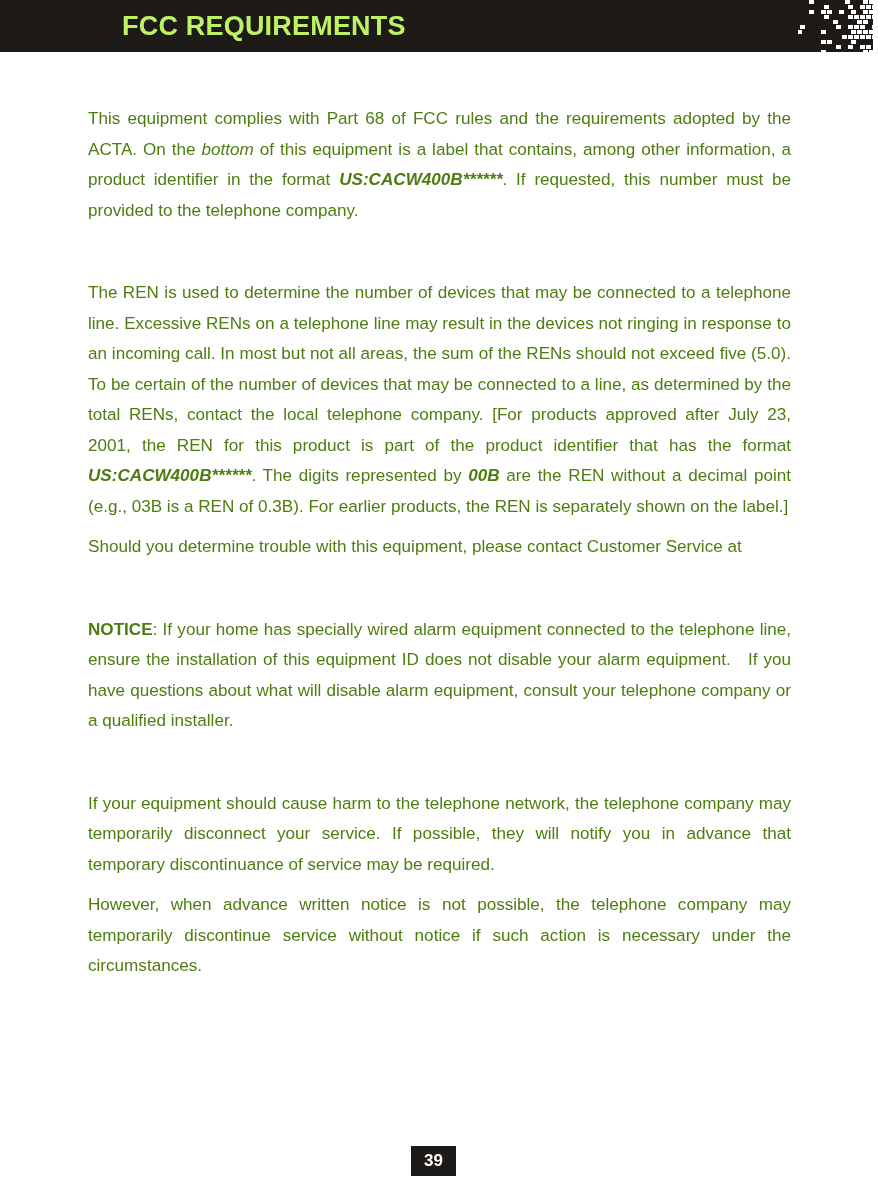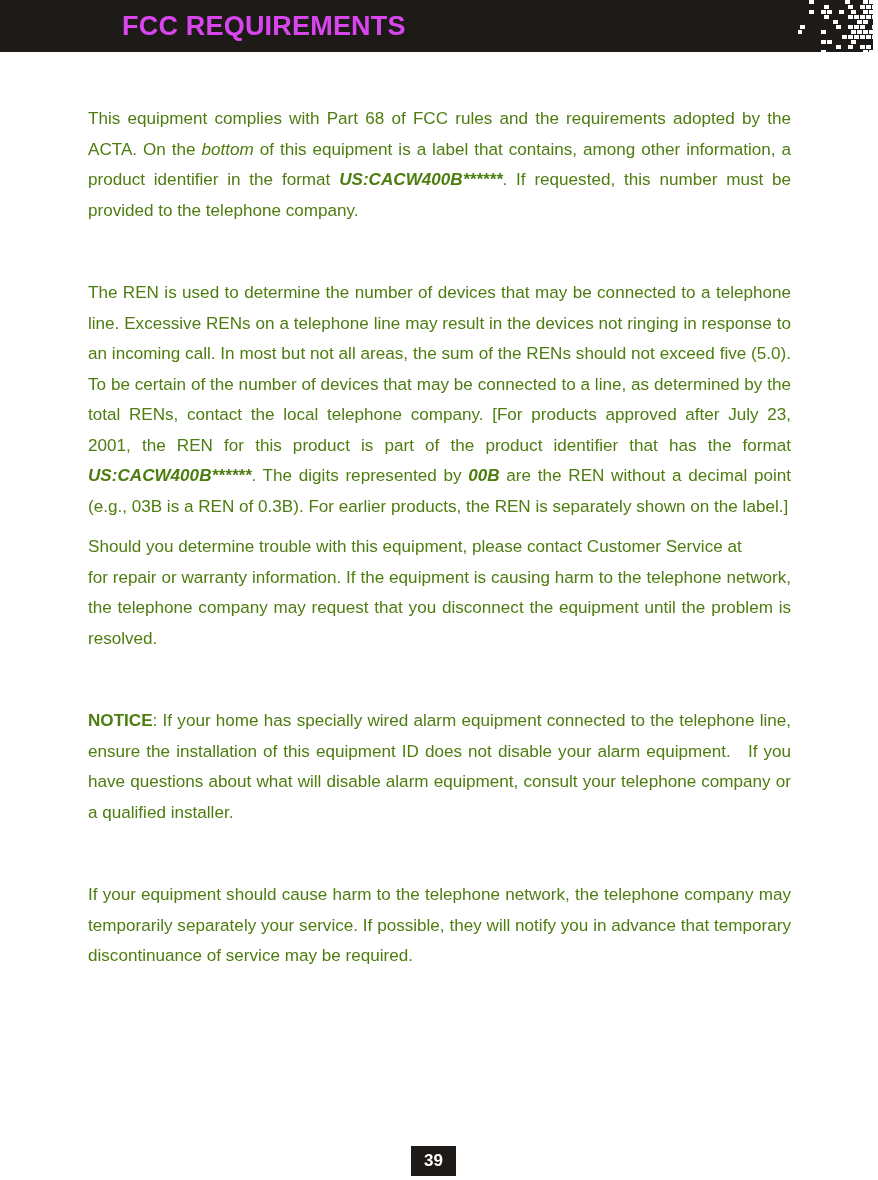--- a/index.html
+++ b/index.html
@@ -24,21 +24,21 @@
     width: 878px;
     height: 52px;
     background: #1e1a18;
   }
   .header-title {
     position: absolute;
     left: 122px;
     top: 8px;
     font-size: 27px;
     font-weight: bold;
-    color: #d946ef;
+    color: #bef264;
     letter-spacing: 0.2px;
     line-height: 36px;
     white-space: nowrap;
   }
   .header-pattern {
     position: absolute;
     right: 0;
     top: 0;
     width: 80px;
     height: 52px;
@@ -215,30 +215,30 @@
 
     <div class="gap-lg"></div>
 
     <p class="para"><span>The REN is used to determine the number of devices that may be connected to a telephone line. Excessive RENs on a telephone line may result in the devices not ringing in response to an incoming call. In most but not all areas, the sum of the RENs should not exceed five (5.0). To be certain of the number of devices that may be connected to a line, as determined by the total RENs, contact the local telephone company. [For products approved after July 23, 2001, the REN for this product is part of the product identifier that has the format </span><span class="bi">US:CACW400B******</span><span>. The digits represented by </span><span class="bi">00B</span><span> are the REN without a decimal point (e.g., 03B is a REN of 0.3B). For earlier products, the REN is separately shown on the label.]</span></p>
 
     <div class="gap-sm"></div>
 
     <p class="para left">Should you determine trouble with this equipment, please contact Customer Service at</p>
 
 
-    <p class="para">for repair or warranty information. If the equipment is causing harm to the telephone network, the telephone company may request that you disconnect the equipment until the problem is resolved.</p>
 
     <div class="gap-lg"></div>
 
     <p class="para"><span class="bd">NOTICE</span><span>: If your home has specially wired alarm equipment connected to the telephone line, ensure the installation of this equipment ID does not disable your alarm equipment. If you have questions about what will disable alarm equipment, consult your telephone company or a qualified installer.</span></p>
 
     <div class="gap-lg"></div>
 
-    <p class="para">If your equipment should cause harm to the telephone network, the telephone company may temporarily separately your service. If possible, they will notify you in advance that temporary discontinuance of service may be required.</p>
+    <p class="para">If your equipment should cause harm to the telephone network, the telephone company may temporarily disconnect your service. If possible, they will notify you in advance that temporary discontinuance of service may be required.</p>
 
     <div class="gap-sm"></div>
 
+    <p class="para">However, when advance written notice is not possible, the telephone company may temporarily discontinue service without notice if such action is necessary under the circumstances.</p>
 
   </div>
 </div>
 
 <div class="page-number-box"></div>
 <div class="page-number-text">39</div>
 
 </body></html>

